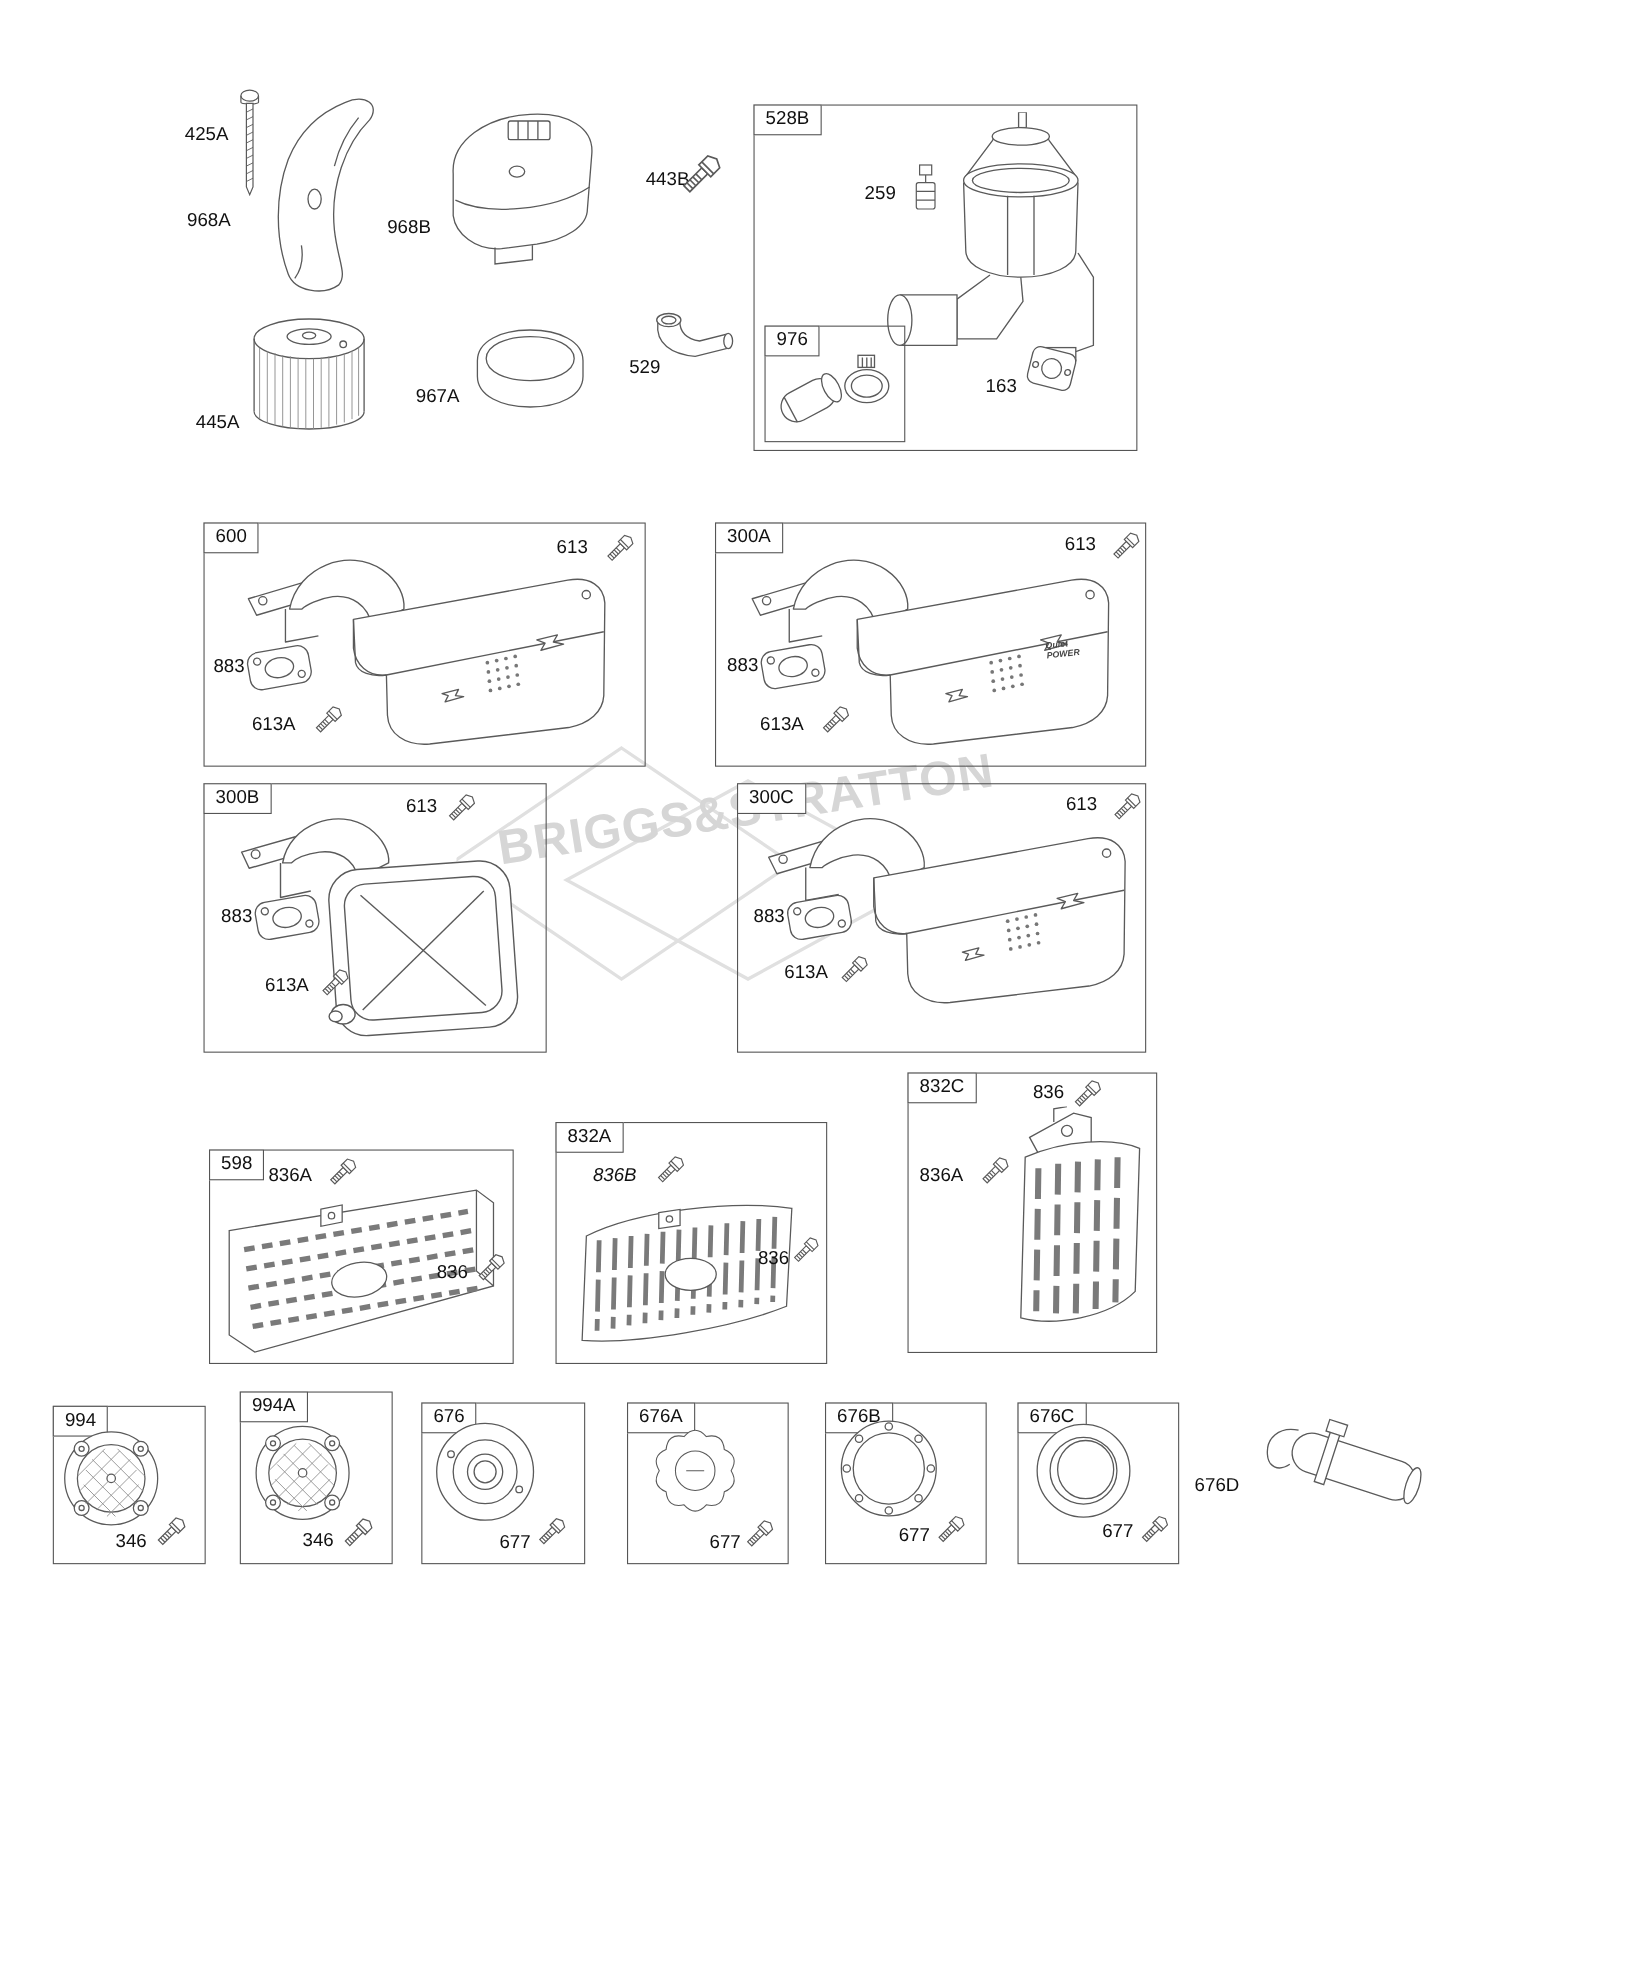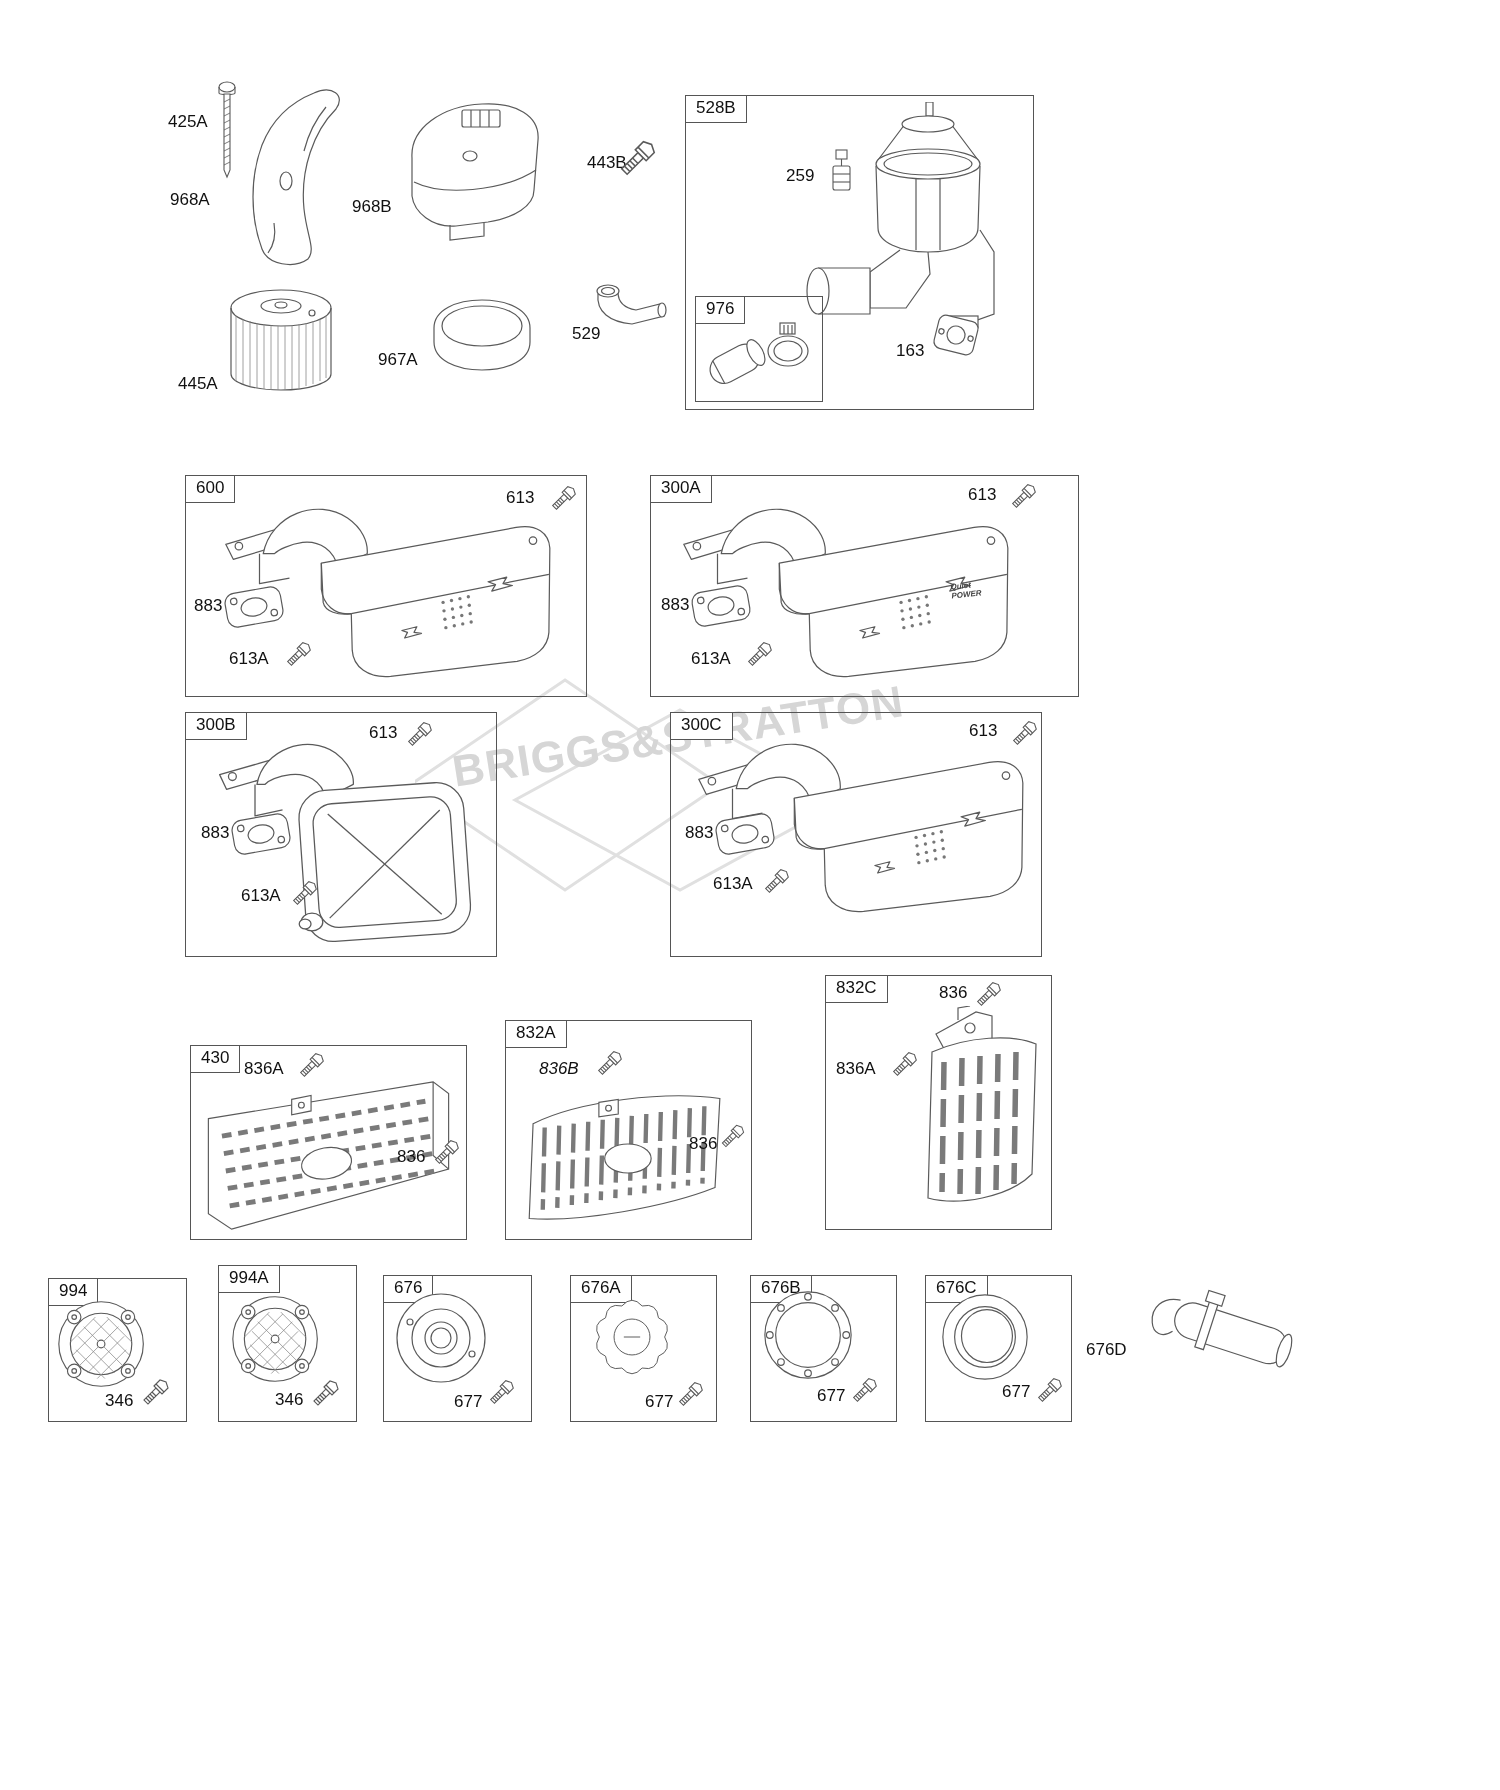--- a/index.html
+++ b/index.html
@@ -387,21 +387,21 @@
     <span class="lbl" style="left:8px;top:120px;">883</span>
     <svg class="part" style="left:36px;top:104px;" width="64" height="54">
         <use href="#gasket883"></use>
       </svg>
     <span class="lbl" style="left:43px;top:173px;">613A</span>
     <svg class="part" style="left:97px;top:162px;" width="32" height="32">
         <use href="#bolt"></use>
       </svg>
   </div>
 
-  <div class="gbox" style="left:650px;top:475px;width:390px;height:220px;padding-left:37px;">
+  <div class="gbox" style="left:650px;top:475px;width:390px;height:220px;">
     <span class="gtitle">300A</span>
     <svg class="part" style="left:12px;top:14px;" width="360" height="192">
         <use href="#muffler-lg"></use>
       </svg>
     <div class="brand" style="left:300px;top:106px;">
       <div>Quiet</div>
       <div>POWER</div>
     </div>
     <span class="lbl" style="left:317px;top:9px;">613</span>
     <svg class="part" style="left:357px;top:4px;" width="32" height="32">
@@ -449,21 +449,21 @@
     <svg class="part" style="left:42px;top:94px;" width="64" height="54">
         <use href="#gasket883"></use>
       </svg>
     <span class="lbl" style="left:42px;top:161px;">613A</span>
     <svg class="part" style="left:90px;top:152px;" width="32" height="32">
         <use href="#bolt"></use>
       </svg>
   </div>
 
   <div class="gbox" style="left:190px;top:1045px;width:275px;height:193px;">
-    <span class="gtitle">430</span>
+    <span class="gtitle">598</span>
     <span class="lbl" style="left:53px;top:13px;">836A</span>
     <svg class="part" style="left:105px;top:3px;" width="32" height="32">
         <use href="#bolt"></use>
       </svg>
     <svg class="part" style="left:10px;top:32px;" width="255" height="155">
         <use href="#grille-flat"></use>
       </svg>
     <span class="lbl" style="left:206px;top:101px;">836</span>
     <svg class="part" style="left:240px;top:90px;" width="32" height="32">
         <use href="#bolt"></use>

